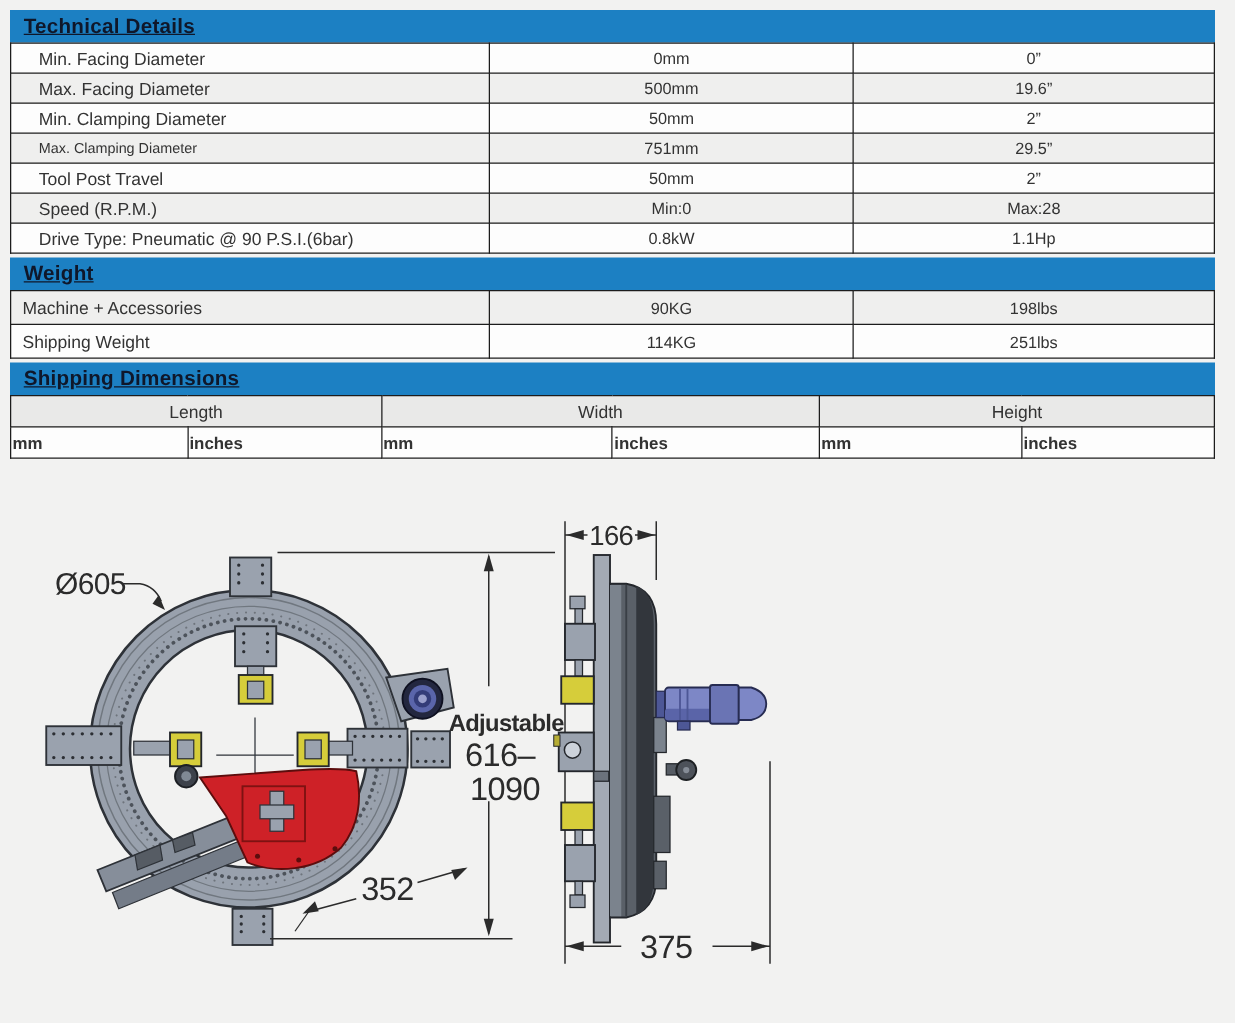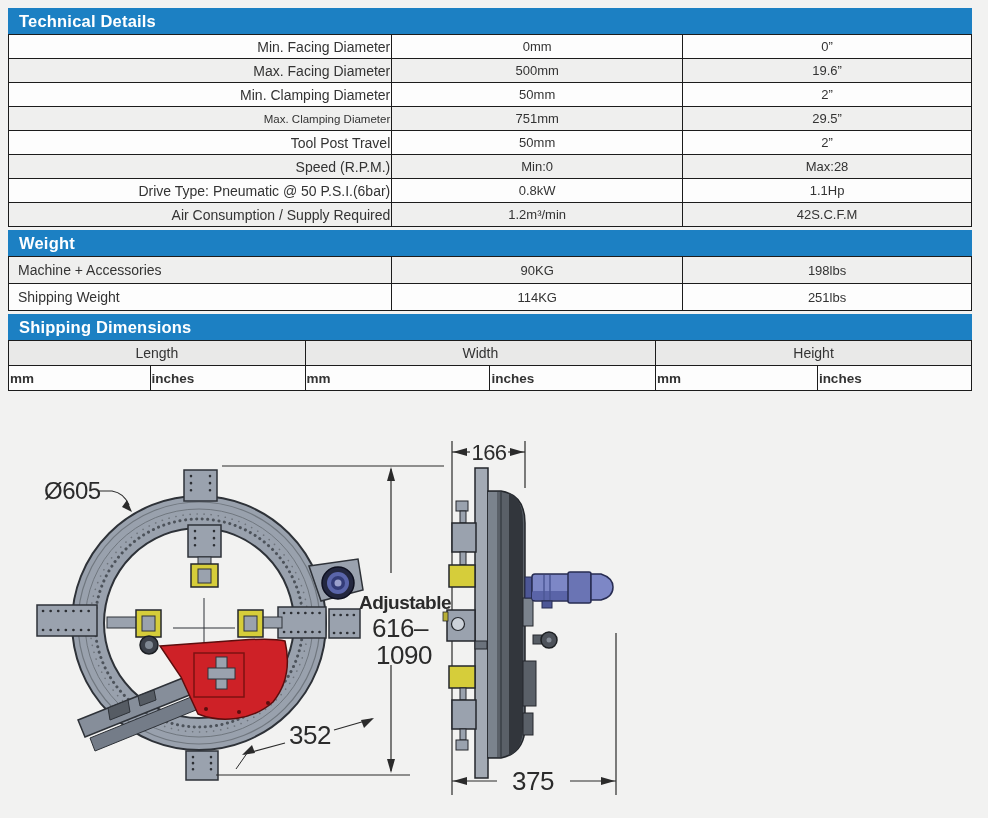--- a/index.html
+++ b/index.html
@@ -5,30 +5,30 @@
   html,body{margin:0;padding:0;}
   body{
     width:988px;height:818px;
     background:#f2f2f1;
     font-family:"Liberation Sans",sans-serif;
     color:#333;
     overflow:hidden;
   }
   .sheet{padding:8px 16px 0 8px;}
   .section-header{
-    background:#1c80c3;color:#ffffff;
+    background:#1c80c3;color:#0f172a;
     font-size:16.5px;font-weight:bold;
     height:26px;line-height:26px;
-    padding-left:11px;letter-spacing:.2px;
+    padding-left:11px;letter-spacing:.2px;text-decoration:underline;
   }
   .gap{height:3px;}
   table{border-collapse:collapse;width:100%;table-layout:fixed;}
   td,th{border:1.5px solid #1c1c1c;font-weight:normal;}
   .spec td{height:21px;font-size:14px;}
-  .spec td.lbl{padding-left:1px;text-align:right;}
+  .spec td.lbl{padding-left:22px;text-align:left;}
   .spec td.lbl.small{font-size:11.5px;}
   .spec td.val{text-align:center;font-size:13px;}
   .row-a{background:#fdfdfd;}
   .row-b{background:#efefee;}
   .wt td{height:24px;font-size:14px;}
   .wt td.lbl{padding-left:9px;}
   .wt td.val{text-align:center;font-size:13px;}
   .ship th{background:#e9e9e8;font-size:14px;height:22px;text-align:center;margin-top:26px;}
   .ship td{text-align:left;font-size:13.5px;font-weight:bold;}
   .ship tr.units td{height:22px;background:#fdfdfd;}
@@ -74,28 +74,23 @@
       <td class="lbl">Tool Post Travel</td>
       <td class="val">50mm</td>
       <td class="val">2”</td>
     </tr>
     <tr class="row-b">
       <td class="lbl">Speed (R.P.M.)</td>
       <td class="val">Min:0</td>
       <td class="val">Max:28</td>
     </tr>
     <tr class="row-a">
-      <td class="lbl">Drive Type: Pneumatic @ 50 P.S.I.(6bar)</td>
+      <td class="lbl">Drive Type: Pneumatic @ 90 P.S.I.(6bar)</td>
       <td class="val">0.8kW</td>
       <td class="val">1.1Hp</td>
-    </tr>
-    <tr class="row-b">
-      <td class="lbl">Air Consumption / Supply Required</td>
-      <td class="val">1.2m³/min</td>
-      <td class="val">42S.C.F.M</td>
     </tr>
   </tbody>
     </table>
 
   <div class="gap"></div>
   <div class="section-header">Weight</div>
 
   <table class="wt">
     <colgroup>
         <col style="width:39.8%">

